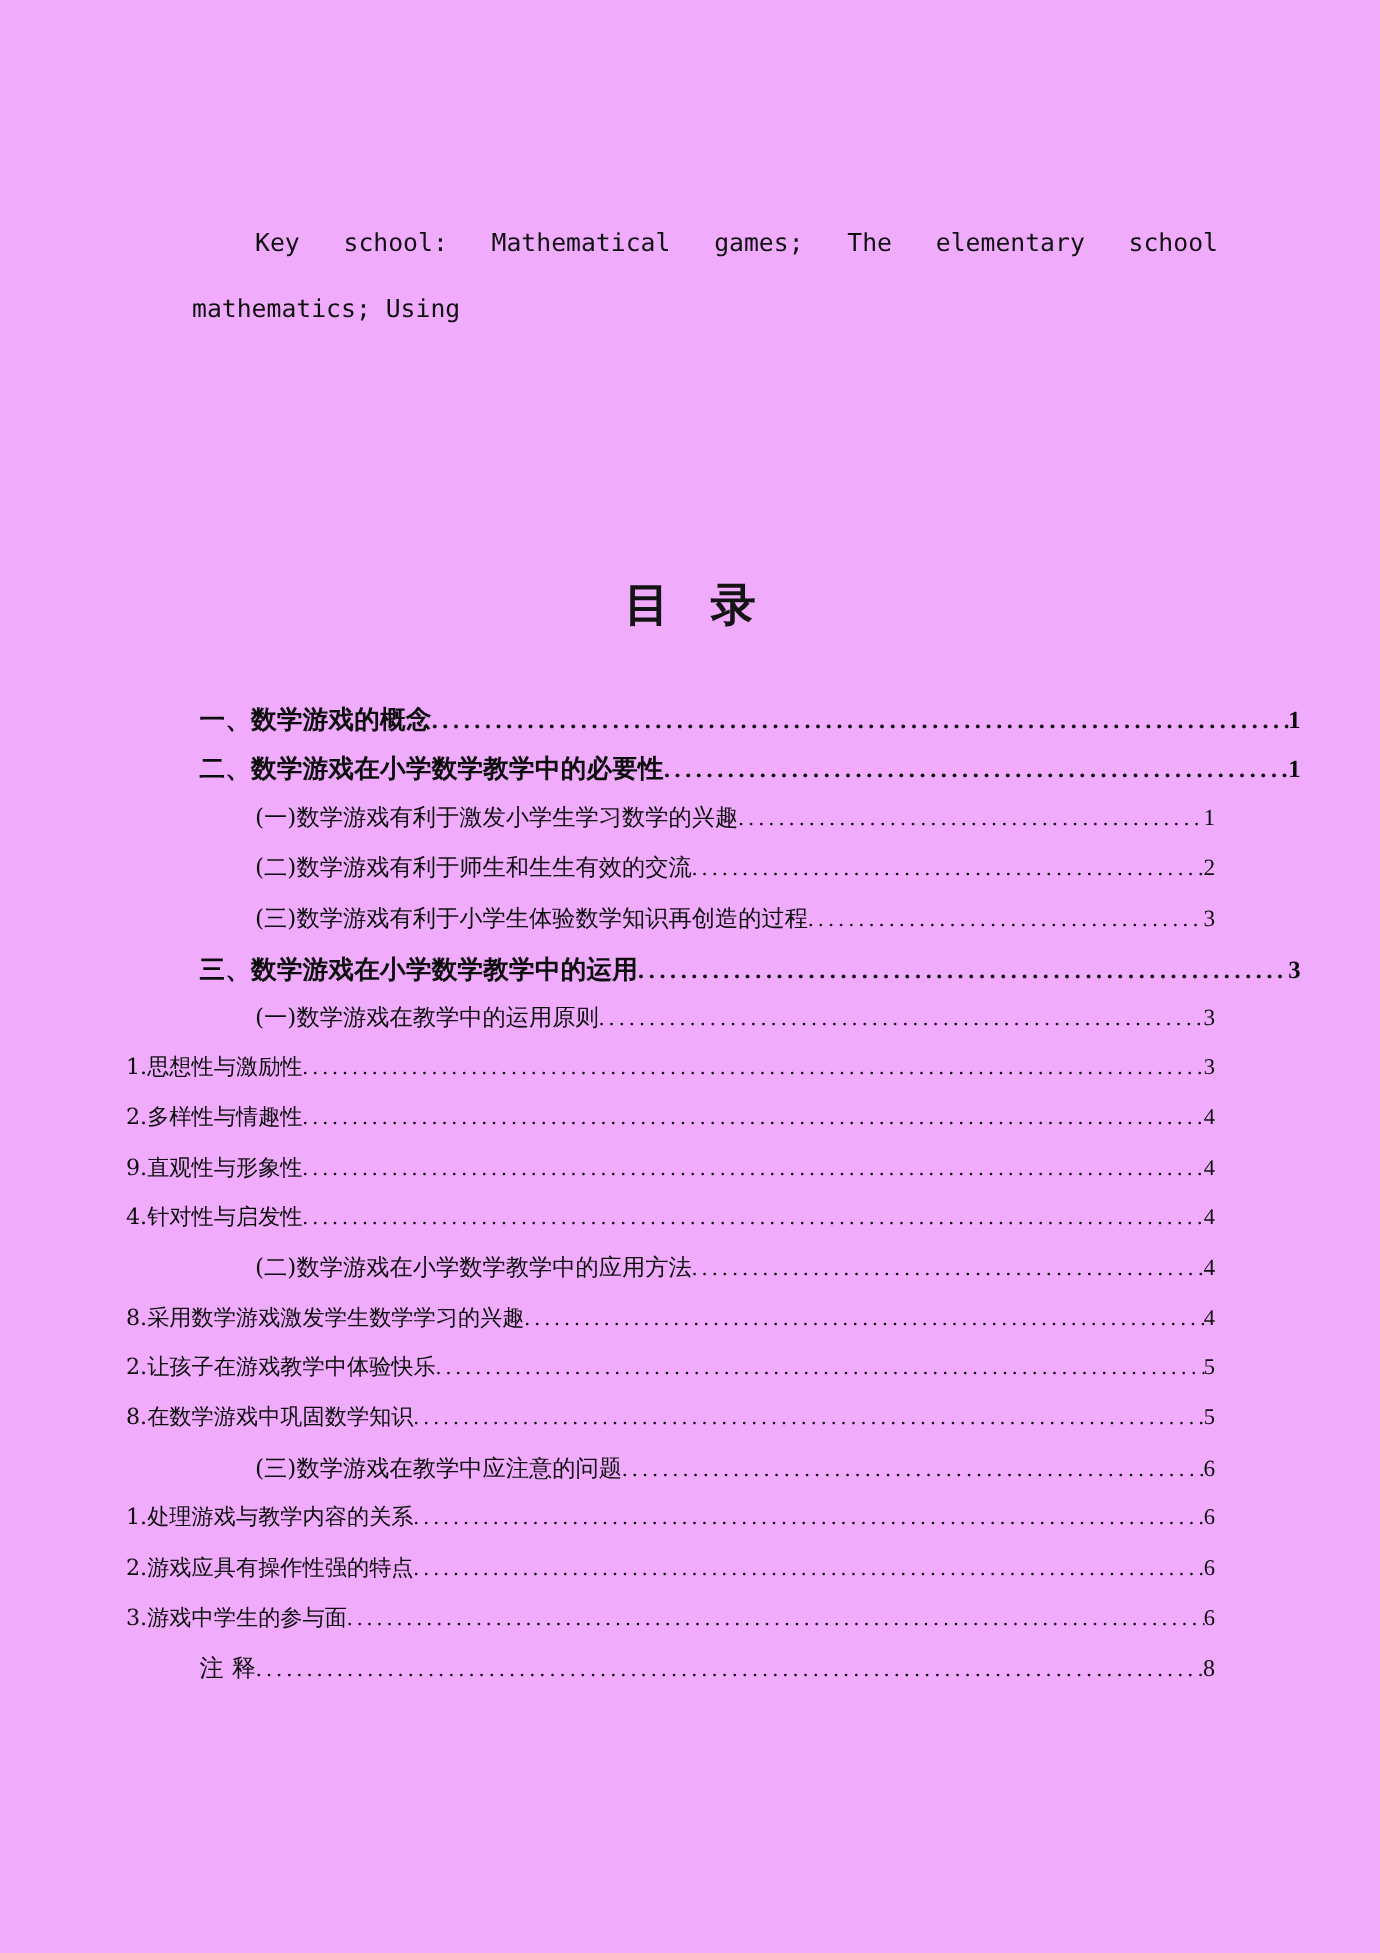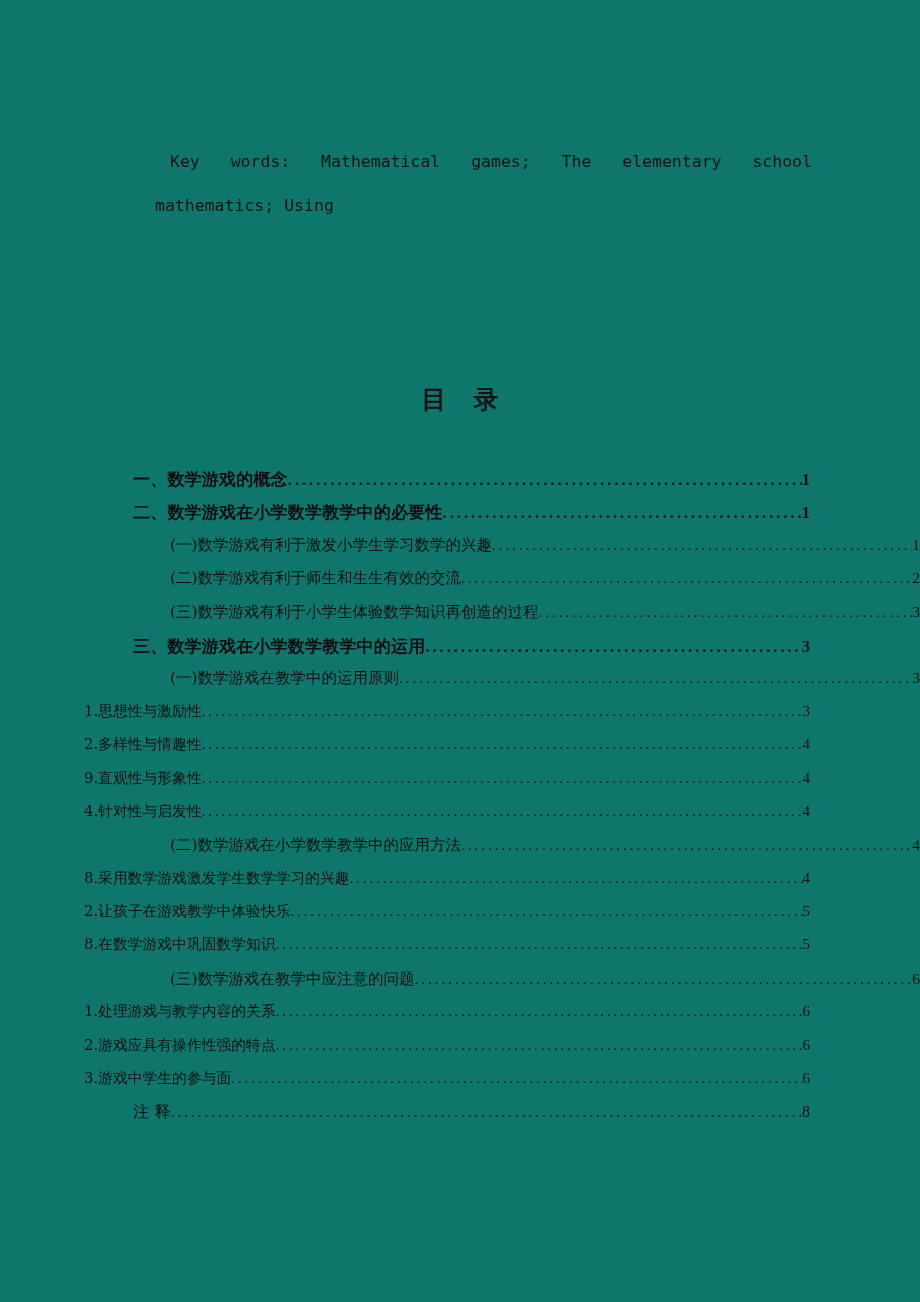--- a/index.html
+++ b/index.html
@@ -17,21 +17,21 @@
     color: #000000;
     -webkit-font-smoothing: antialiased;
   }
 
   .page {
     position: absolute;
     left: 0;
     top: 0;
     width: 920px;
     height: 1302px;
-    background: #0f766e;
+    background: #f0abfc;
   }
 
   
   .keywords-block {
     position: absolute;
     left: 128px;
     top: 140px;
     width: 684px;
   }
   .kw-line {
@@ -40,31 +40,31 @@
     line-height: 44px;
     color: #101010;
     white-space: nowrap;
   }
   .kw-line.justified {
     display: flex;
     justify-content: space-between;
     padding-left: 42px;
   }
   .kw-line.justified > span { display: inline-block; }
-  .kw-line.plain { padding-left: 0; margin-left: 27px; }
+  .kw-line.plain { padding-left: 0; }
 
   
   .toc-title {
     position: absolute;
     left: 0;
     top: 383px;
     width: 920px;
     text-align: center;
-    font-family: Liberation Sans, sans-serif;
-    font-size: 25px;
+    font-family: Liberation Serif, serif;
+    font-size: 30px;
     font-weight: 700;
     letter-spacing: 10px;
     text-indent: 10px;
     color: #141414;
   }
 
   
   .toc {
     position: absolute;
     left: 0;
@@ -102,32 +102,33 @@
 
   .toc-page {
     flex: 0 0 auto;
     text-align: right;
     font-family: "Liberation Serif", "DejaVu Serif", serif;
   }
 
   
   .lvl1 {
     padding-left: 133px;
-    padding-right: 110px;
+    padding-right: 53px;
     font-family: "DejaVu Serif", "Liberation Serif", serif;
     font-size: 17px;
     font-weight: 600;
   }
   .lvl1 .toc-dots::after { font-size: 16px; letter-spacing: 3.1px; }
   .lvl1 .toc-page { font-size: 16.5px; }
   .lvl1 .toc-label { letter-spacing: 0.2px; }
 
   
   .lvl2 {
     padding-left: 170px;
+    padding-right: 110px;
     font-family: "DejaVu Serif", "Liberation Serif", serif;
     font-size: 15.5px;
     font-weight: 500;
   }
   .lvl2 .toc-dots::after { font-size: 15px; letter-spacing: 3.0px; }
   .lvl2 .toc-page { font-size: 15.5px; }
 
   
   .lvl3 {
     padding-left: 84px;
@@ -152,21 +153,21 @@
   .tail .toc-page { font-size: 16px; }
 </style>
 </head>
 <body>
 
 <div class="page">
 
   <div class="keywords-block">
     <div class="kw-line justified" id="kw-line-1">
         <span>Key</span>
-        <span>words:</span>
+        <span>school:</span>
         <span>Mathematical</span>
         <span>games;</span>
         <span>The</span>
         <span>elementary</span>
         <span>school</span>
       </div>
     <div class="kw-line plain">mathematics; Using</div>
   </div>
 
   <div class="toc-title">目  录</div>

